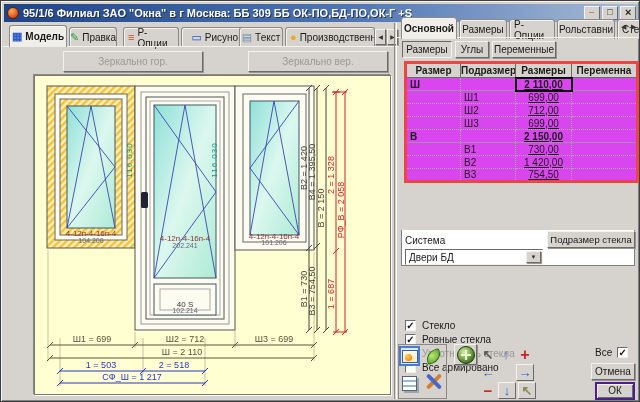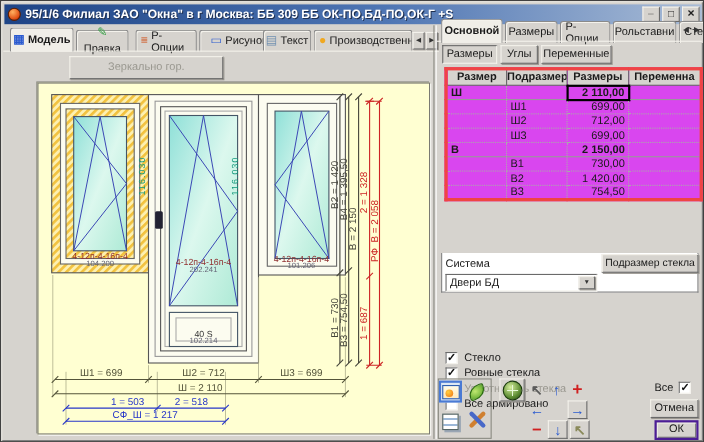--- a/index.html
+++ b/index.html
@@ -68,21 +68,21 @@
   .rp-tabs { position:absolute; left:398px; top:16px; width:240px; height:20px; }
   .rp-page { position:absolute; left:396px; top:36px; width:241px; height:362px; border-top:1px solid #f4f2ec; }
   .subbtn { position:absolute; top:3px; height:17px; font-size:10px; line-height:15px; }
 
   table.dims { position:absolute; left:7px; top:23px; width:234px; border-collapse:collapse; background:#d946ef;
                border:3px solid #ef4444; font-size:10px; table-layout:fixed; }
   table.dims th { background:#d6d3ce; border:1px solid; border-color:#f4f2ec #6a6a6a #6a6a6a #f4f2ec;
                   font-weight:bold; height:15px; font-size:10px; overflow:hidden; white-space:nowrap; }
   table.dims td { border-right:1px dotted #aaa; border-bottom:1px dotted #aaa; height:13px; padding:0 3px;
                   overflow:hidden; white-space:nowrap; }
-  td.val { text-align:right; }
+  td.val { text-align:center;text-decoration:underline; }
   tr.group td { font-weight:bold; border-bottom:1px solid #999; }
   td.selected { border:2px solid #000 !important; font-weight:bold; }
   .table-filler { position:absolute; left:4px; top:192px; width:234px; height:36px; background:#fff;
                   border:1px solid #808080; border-top:none; }
 
   .syslabel { position:absolute; left:8px; top:197px; font-size:10px; }
   .equalize { position:absolute; left:150px; top:193px; width:88px; height:17px; font-size:9.5px; line-height:15px; }
   .combo { position:absolute; left:8px; top:211px; width:138px; height:16px; background:#fff;
            border:1px solid; border-color:#6a6a6a #f4f2ec #f4f2ec #6a6a6a; display:flex; align-items:center; }
   .combo-text { padding-left:3px; flex:1; font-size:10px; }
@@ -143,21 +143,21 @@
       <span class="winbtn"><i class="g-max"></i></span>
       <span class="winbtn"><i class="g-close"></i></span>
     </span>
   </div>
 
   <div class="main-tabs">
     <div class="tab active" style="left:2px; width:58px;">
       <span class="ticon ticon-model"></span>
       <span>Модель</span>
       </div>
-    <div class="tab" style="left:62px; width:48px;flex-direction:column;">
+    <div class="tab" style="left:62px; width:48px;">
       <span class="ticon ticon-edit"></span>
       <span>Правка</span>
       </div>
     <div class="tab" style="left:116px; width:56px;">
       <span class="ticon ticon-ropt"></span>
       <span>Р-Опции</span>
       </div>
     <div class="tab" style="left:174px; width:72px;">
       <span class="ticon ticon-draw"></span>
       <span>Рисунок</span>
@@ -168,20 +168,21 @@
       </div>
     <div class="tab" style="left:278px; width:90px; overflow:hidden; justify-content:flex-start;">
       <span class="ticon ticon-prod"></span>
       <span style="white-space:nowrap;">Производственны</span>
       </div>
     <div class="btn scrollbtn" style="left:368px;"><span class="g-left-tri"></span></div>
     <div class="btn scrollbtn" style="left:380px;"><span class="g-right-tri"></span></div>
   </div>
 
   <div class="btn mirrorbtn" style="left:62px; width:140px;">Зеркально гор.</div>
+  <div class="btn mirrorbtn" style="left:247px; width:140px;">Зеркально вер.</div>
 
   <div class="canvas">
     <div class="scene">
       <svg width="357" height="316" viewBox="0 0 357 316">
         <defs>
           <pattern id="hatch" width="5" height="5" patternTransform="rotate(45)" patternUnits="userSpaceOnUse">
             <rect width="5" height="5" fill="#fdf0b0"></rect>
               <rect width="2.4" height="5" fill="#f2c23e"></rect>
           </pattern>
           <linearGradient id="glass" x1="0" y1="0" x2="1" y2="1">
@@ -288,21 +289,21 @@
       <div class="gcode" style="left:239px; top:163px;">101.206</div>
       <div class="panel40" style="left:150px; top:224px;">40 S</div>
       <div class="gcode" style="left:150px; top:231px;">102.214</div>
       <div class="mcode" style="left:94px; top:80px;">116.030</div>
       <div class="mcode" style="left:179px; top:80px;">116.030</div>
 
       <div class="dlabel c-olive" style="left:57px; top:254px;">Ш1 = 699</div>
       <div class="dlabel c-olive" style="left:150px; top:254px;">Ш2 = 712</div>
       <div class="dlabel c-olive" style="left:239px; top:254px;">Ш3 = 699</div>
       <div class="dlabel c-olive" style="left:147px; top:267px;">Ш = 2 110</div>
-      <div class="dlabel c-blue" style="left:81px; top:280px;">1 = 503</div>
+      <div class="dlabel c-blue" style="left:66px; top:280px;">1 = 503</div>
       <div class="dlabel c-blue" style="left:139px; top:280px;">2 = 518</div>
       <div class="dlabel c-blue" style="left:97px; top:292px;">СФ_Ш = 1 217</div>
 
       <div class="vdim c-dark" style="left:269px; top:88px;">В2 = 1 420</div>
       <div class="vdim c-dark" style="left:277px; top:92px;">В4 = 1 395,50</div>
       <div class="vdim c-dark" style="left:286px; top:128px;">В = 2 150</div>
       <div class="vdim c-red" style="left:296px; top:95px;">2 = 1 328</div>
       <div class="vdim c-red" style="left:306px; top:130px;">РФ_В = 2 058</div>
       <div class="vdim c-dark" style="left:269px; top:209px;">В1 = 730</div>
       <div class="vdim c-dark" style="left:277px; top:211px;">В3 = 754,50</div>

